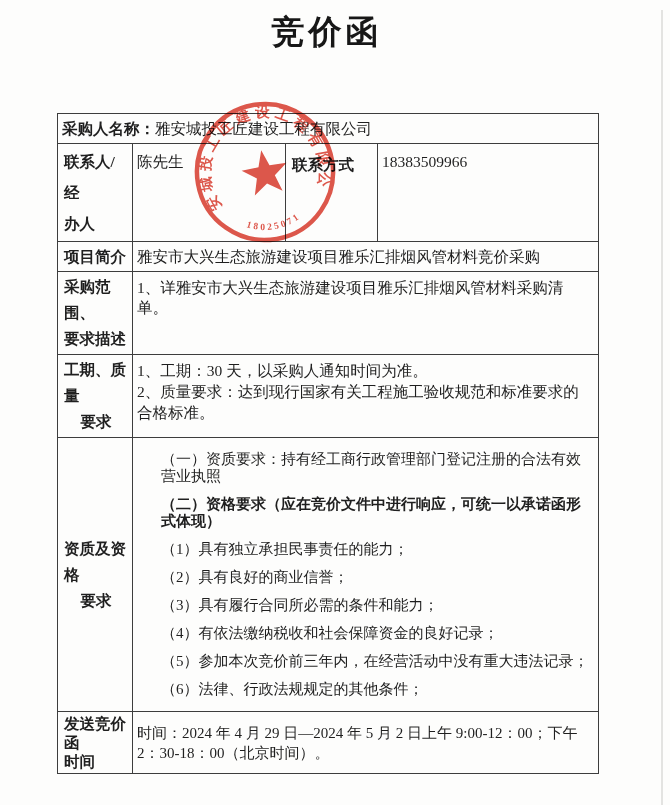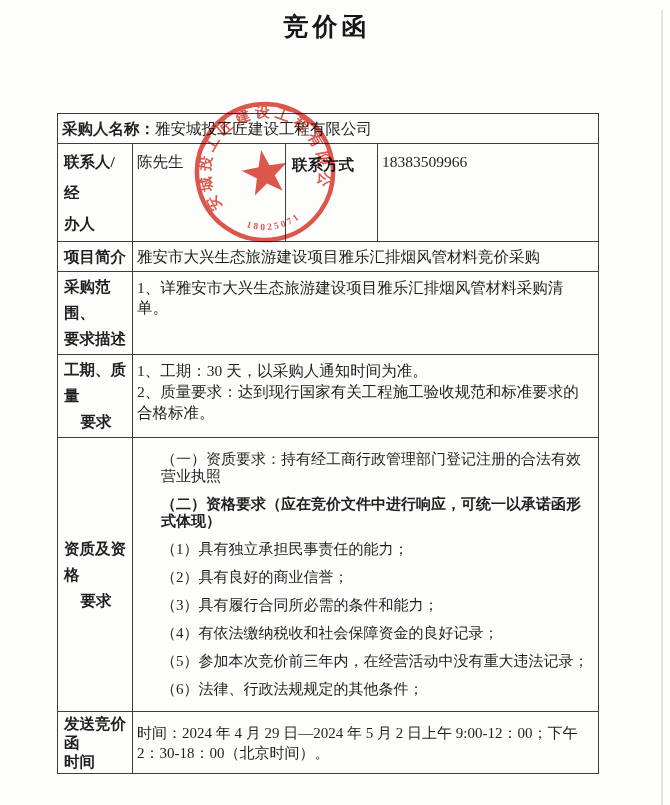--- a/index.html
+++ b/index.html
@@ -4,21 +4,21 @@
 <style>
   html,body{margin:0;padding:0;}
   body{
     width:670px;height:805px;background:#fdfdfc;
     font-family:"Liberation Serif","DejaVu Serif",serif;
     color:#1f1f1f;position:relative;overflow:hidden;
   }
   .page{position:relative;width:670px;height:805px;}
   .doc-title{
     margin:10px 16px 0 0;text-align:center;
-    font-size:25px;font-weight:bold;letter-spacing:4px;color:#171717;
+    font-size:33px;font-weight:bold;letter-spacing:4px;color:#171717;
   }
   .intro{
     margin:12px 14px 0 42px;font-size:18px;line-height:28px;
     text-indent:38px;color:#242424;text-align:justify;
   }
   table.doc{
     position:absolute;left:57px;top:103px;width:541px;
     border-collapse:collapse;table-layout:fixed;
   }
   td{

